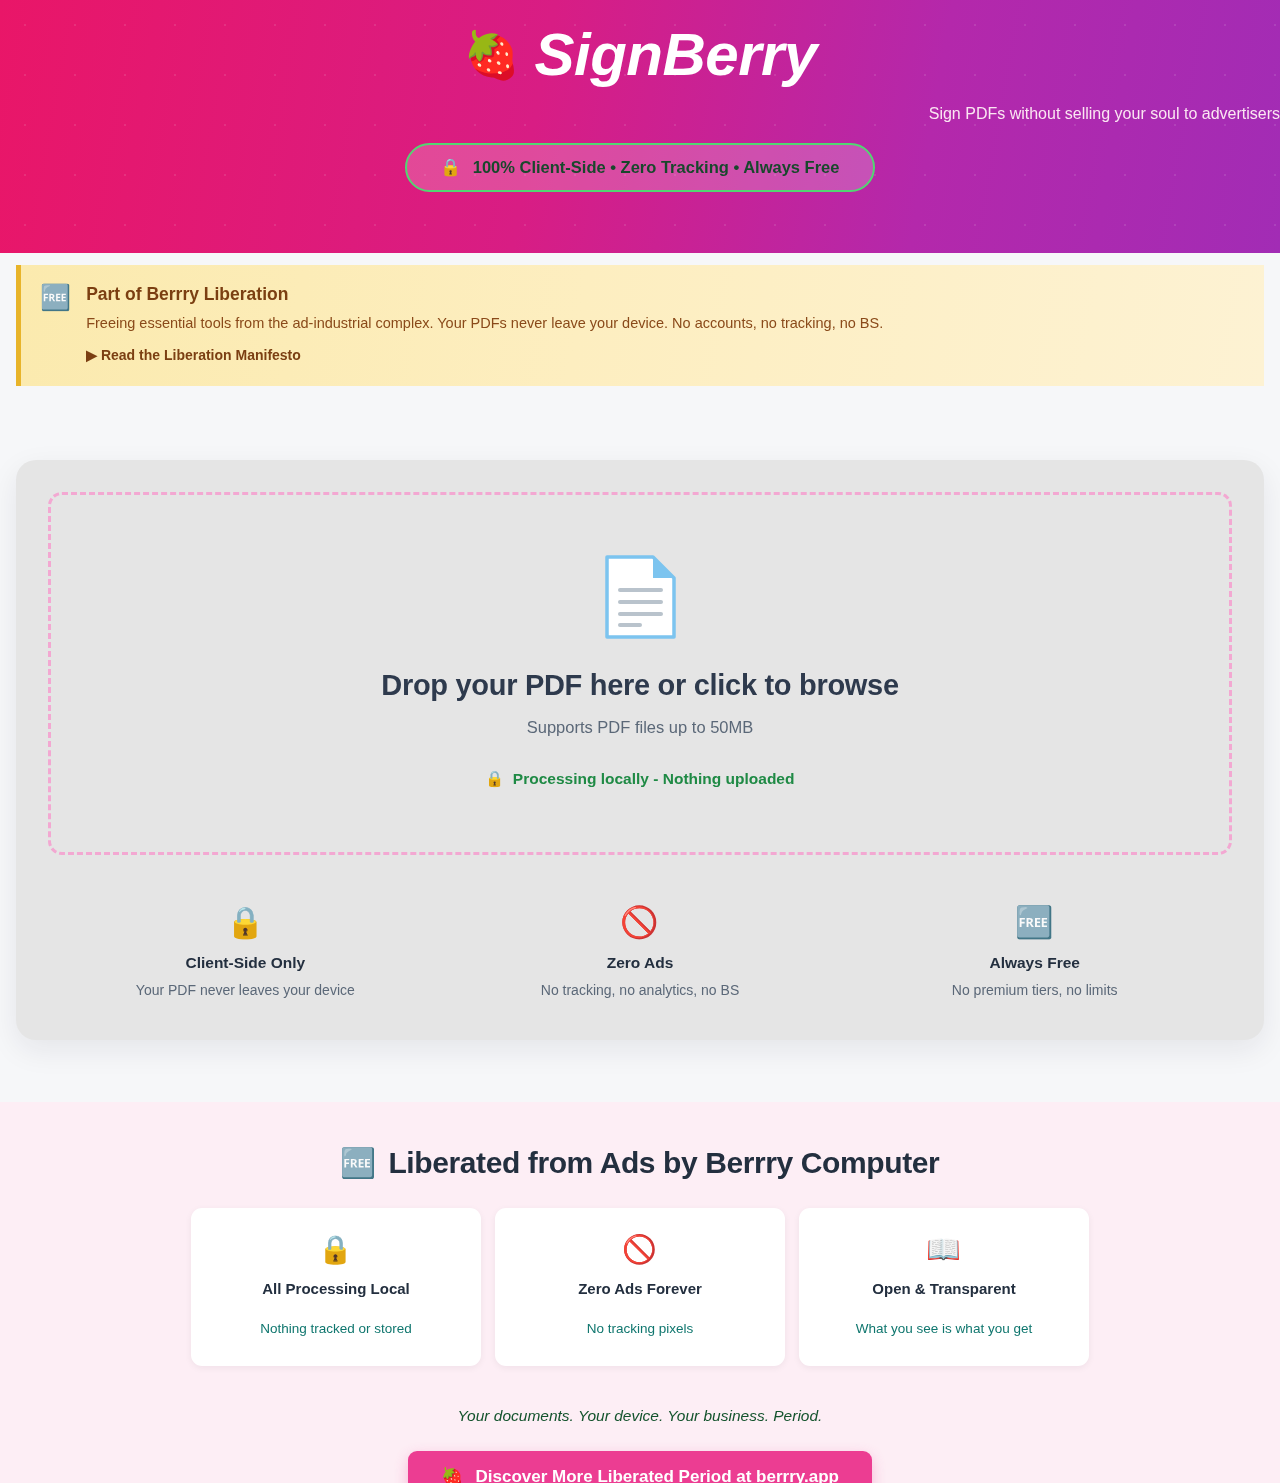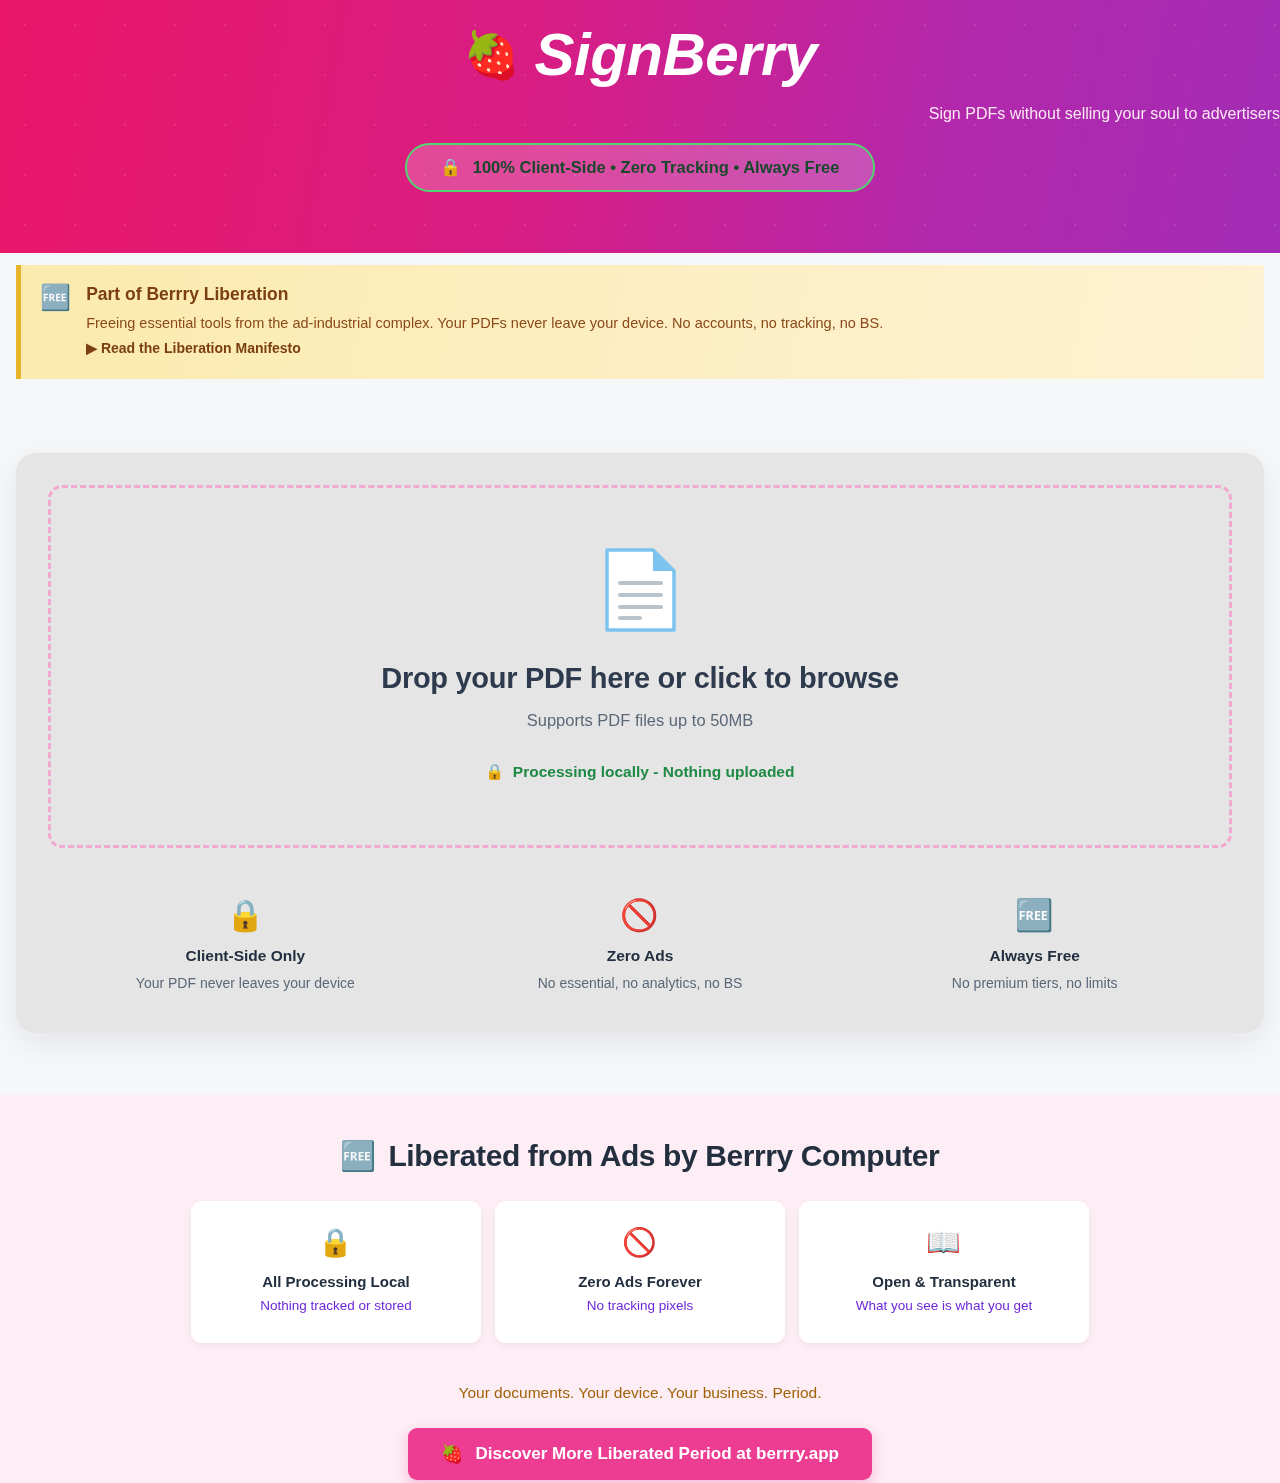--- a/index.html
+++ b/index.html
@@ -86,21 +86,21 @@
     color: #7b3f12;
     margin-bottom: 9px;
   }
   .banner-text {
     font-size: 14.5px;
     color: #8a4a1a;
     line-height: 1.35;
   }
   .banner-link {
     display: inline-block;
-    margin-top: 6px;
+    margin-top: 13px;
     font-size: 14px;
     font-weight: bold;
     color: #7b3f12;
     cursor: pointer;
     text-decoration: none;
   }
   .banner-link .tri { margin-right: 4px; }
 
   
   .main-card {
@@ -192,27 +192,28 @@
   }
   .lib-card-emoji { font-size: 28px; line-height: 1; display: block; }
   .lib-card-title {
     font-size: 15px;
     font-weight: bold;
     color: #232f3f;
     margin-top: 16px;
   }
   .lib-card-desc {
     font-size: 13.5px;
-    color: #6d28d9;
-    margin-top: 8px;
+    color: #0f766e;
+    margin-top: 24px;
   }
   .lib-slogan {
     font-size: 15.5px;
-    color: #a16207;
+    color: #14532d;
     margin-top: 41px;
+    font-style: italic;
   }
   .cta-button {
     display: inline-flex;
     align-items: center;
     justify-content: center;
     gap: 12px;
     margin-top: 26px;
     padding: 15px 33px;
     background: #ec3d92;
     color: #ffffff;
@@ -275,21 +276,21 @@
 
   <div class="features-row">
     <div class="feature-col">
       <span class="feature-emoji">🔒</span>
       <div class="feature-title">Client-Side Only</div>
       <div class="feature-desc">Your PDF never leaves your device</div>
     </div>
     <div class="feature-col">
       <span class="feature-emoji">🚫</span>
       <div class="feature-title">Zero Ads</div>
-      <div class="feature-desc">No essential, no analytics, no BS</div>
+      <div class="feature-desc">No tracking, no analytics, no BS</div>
     </div>
     <div class="feature-col">
       <span class="feature-emoji">🆓</span>
       <div class="feature-title">Always Free</div>
       <div class="feature-desc">No premium tiers, no limits</div>
     </div>
   </div>
 
 </main>
 

